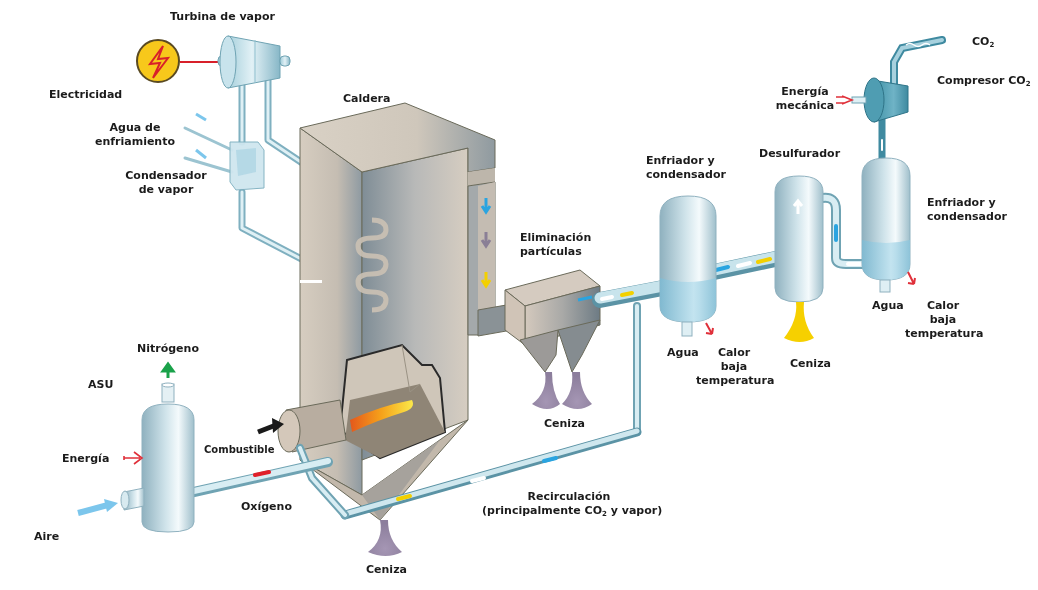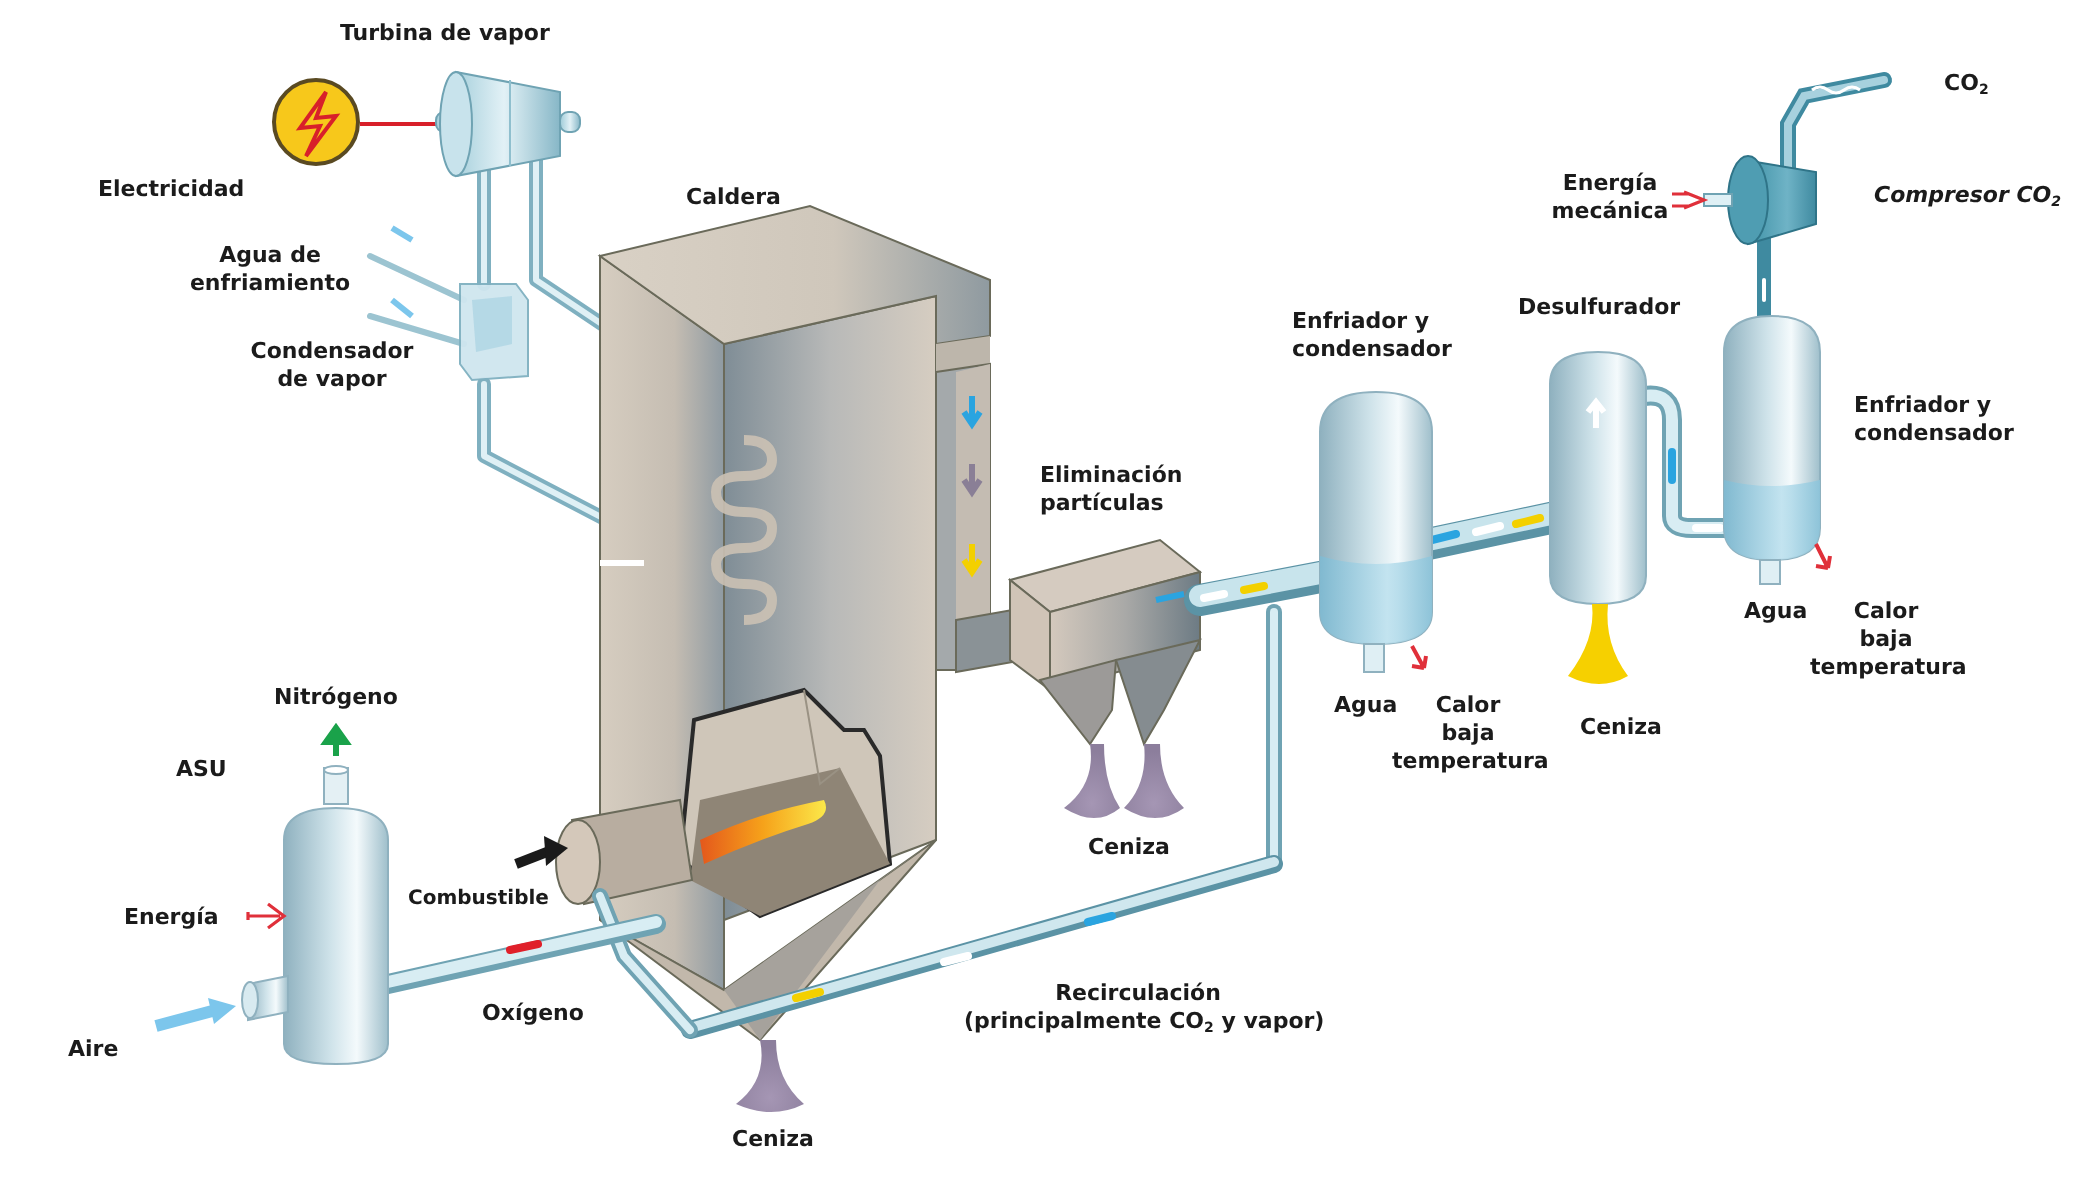--- a/index.html
+++ b/index.html
@@ -267,30 +267,30 @@
 </div>
 <div class="lbl" style="left:646px;top:154px;">
   <div>Enfriador y</div>
   <div>condensador</div>
 </div>
 <div class="lbl" style="left:759px;top:147px;">Desulfurador</div>
 <div class="lbl c" style="left:770px;top:85px;width:70px;">
   <div>Energía</div>
   <div>mecánica</div>
 </div>
-<div class="lbl" style="left:937px;top:91px;font-style:italic;"><span>Compresor CO</span><sub>2</sub></div>
+<div class="lbl" style="left:937px;top:74px;"><span>Compresor CO</span><sub>2</sub></div>
 <div class="lbl" style="left:972px;top:35px;"><span>CO</span><sub>2</sub></div>
 <div class="lbl" style="left:927px;top:196px;">
   <div>Enfriador y</div>
   <div>condensador</div>
 </div>
 <div class="lbl" style="left:137px;top:342px;text-align:right;">Nitrógeno</div>
 <div class="lbl" style="left:88px;top:378px;">ASU</div>
 <div class="lbl" style="left:62px;top:452px;">Energía</div>
-<div class="lbl" style="left:34px;top:518px;">Aire</div>
+<div class="lbl" style="left:34px;top:530px;">Aire</div>
 <div class="lbl sm" style="left:204px;top:443px;">Combustible</div>
 <div class="lbl" style="left:241px;top:500px;">Oxígeno</div>
 <div class="lbl" style="left:366px;top:563px;">Ceniza</div>
 <div class="lbl" style="left:544px;top:417px;">Ceniza</div>
 <div class="lbl c" style="left:482px;top:490px;width:174px;">
   <div>Recirculación</div>
   <div><span>(principalmente CO</span><sub>2</sub><span> y vapor)</span></div>
 </div>
 <div class="lbl" style="left:667px;top:346px;">Agua</div>
 <div class="lbl c" style="left:696px;top:346px;width:76px;">

